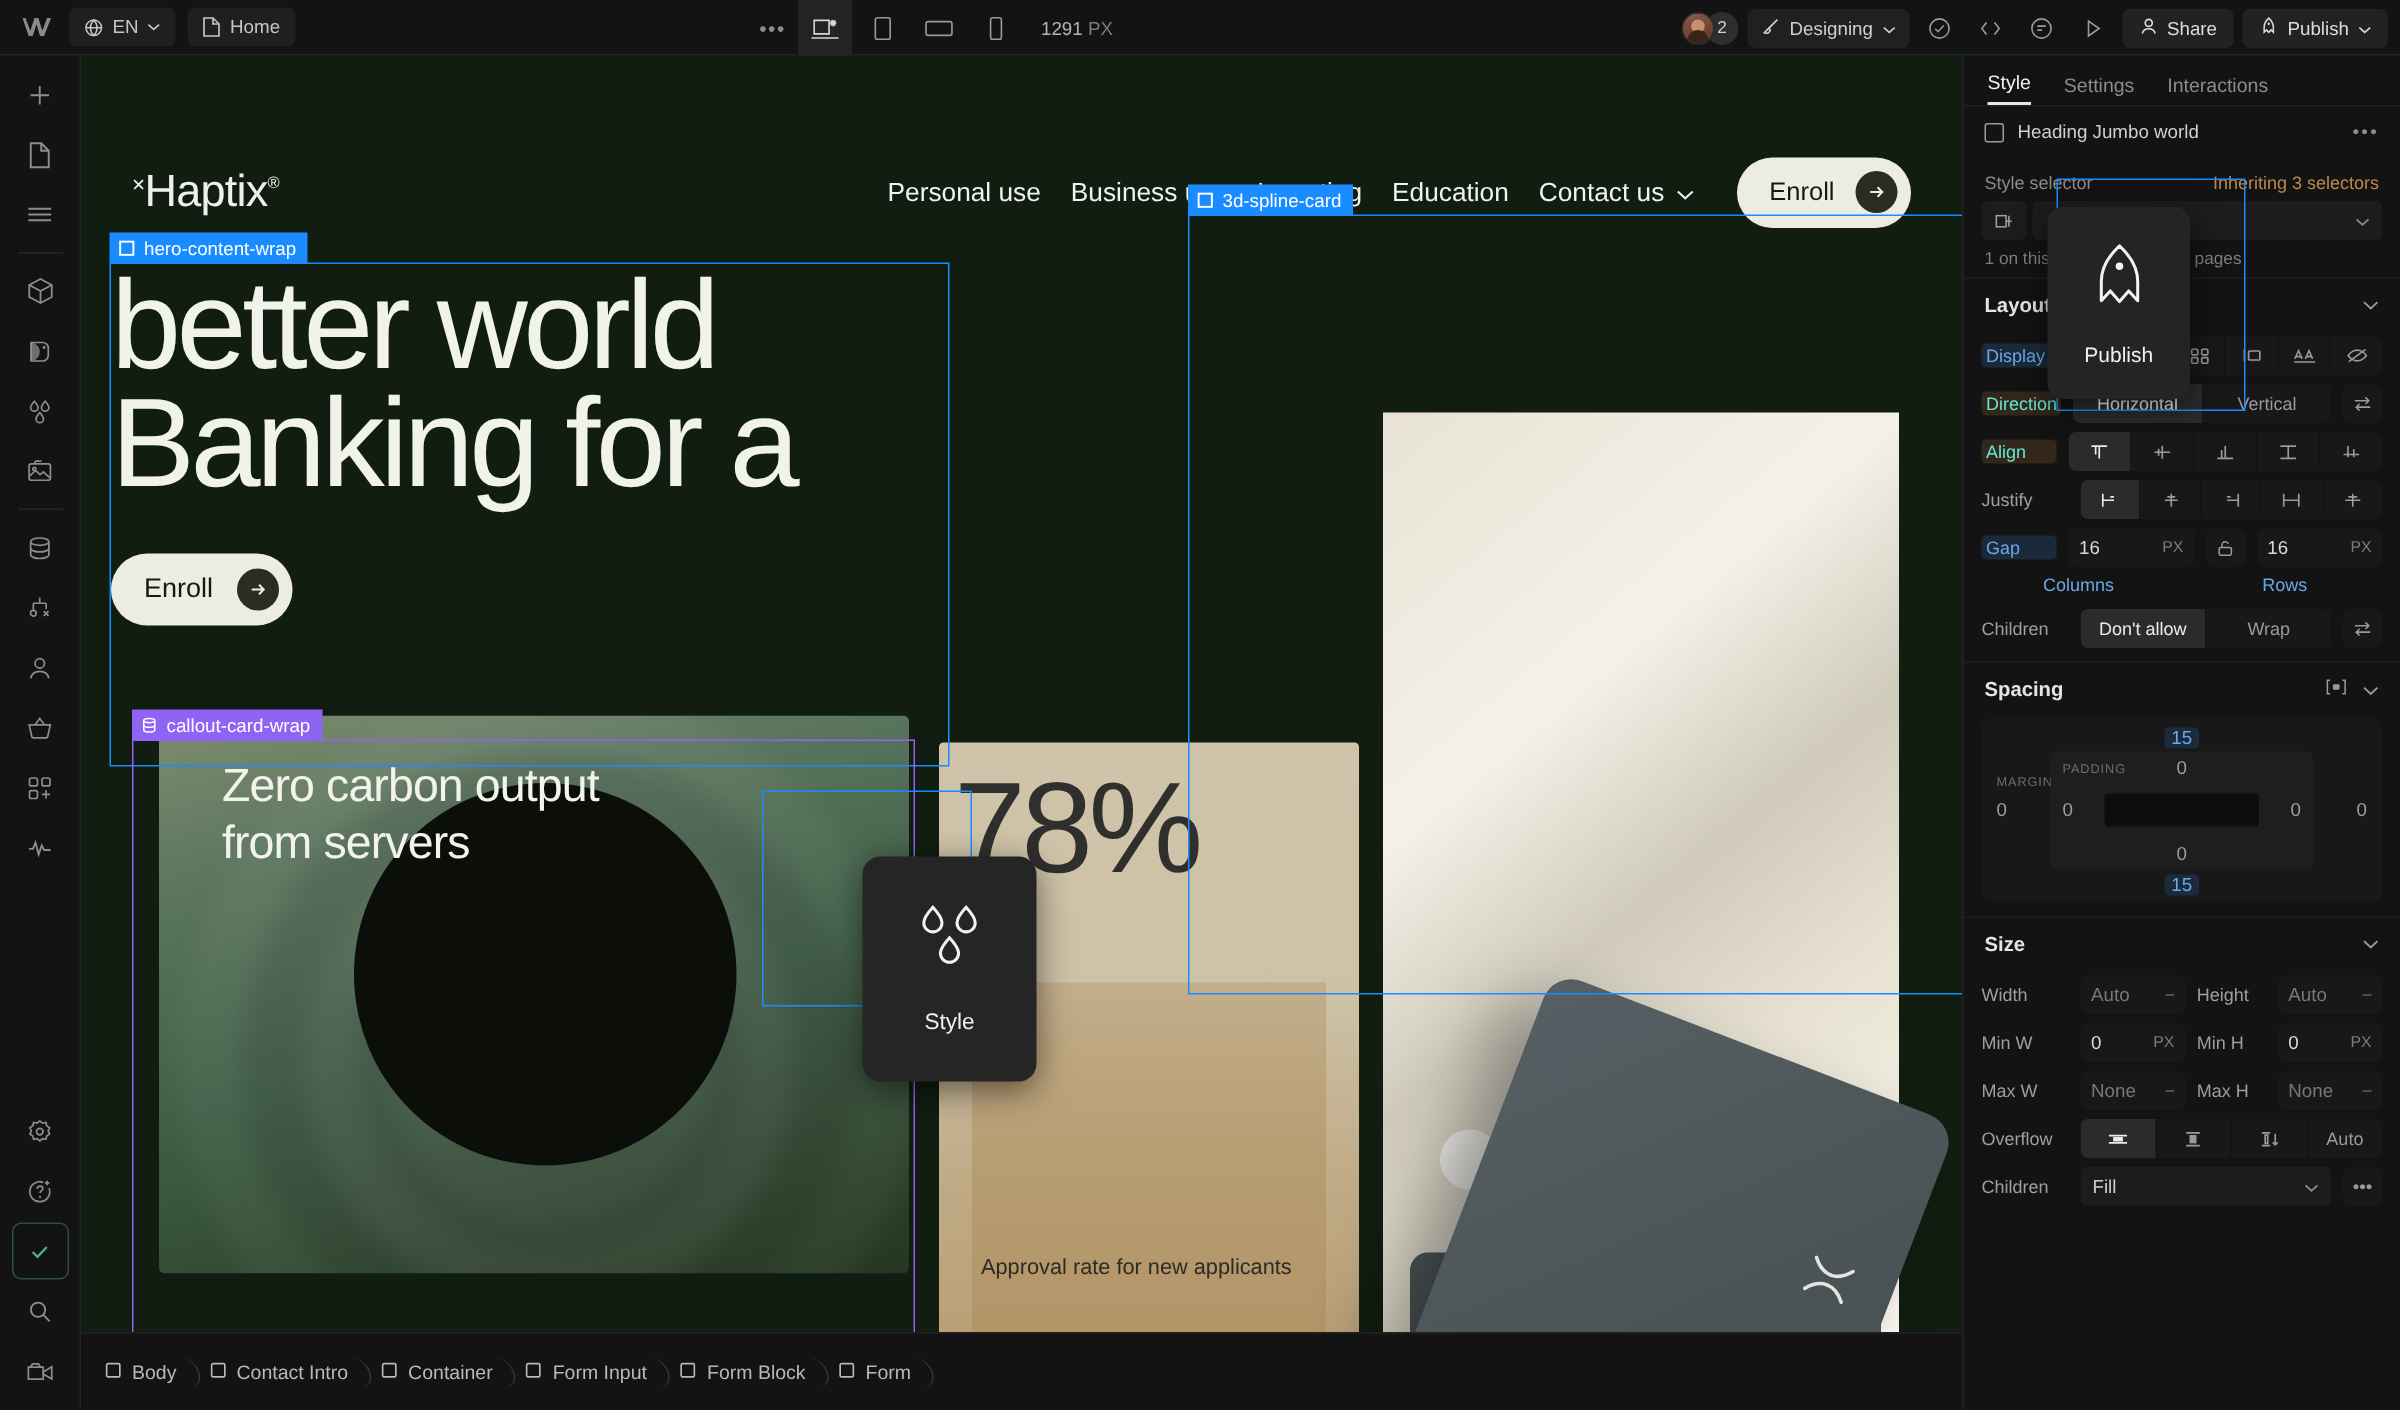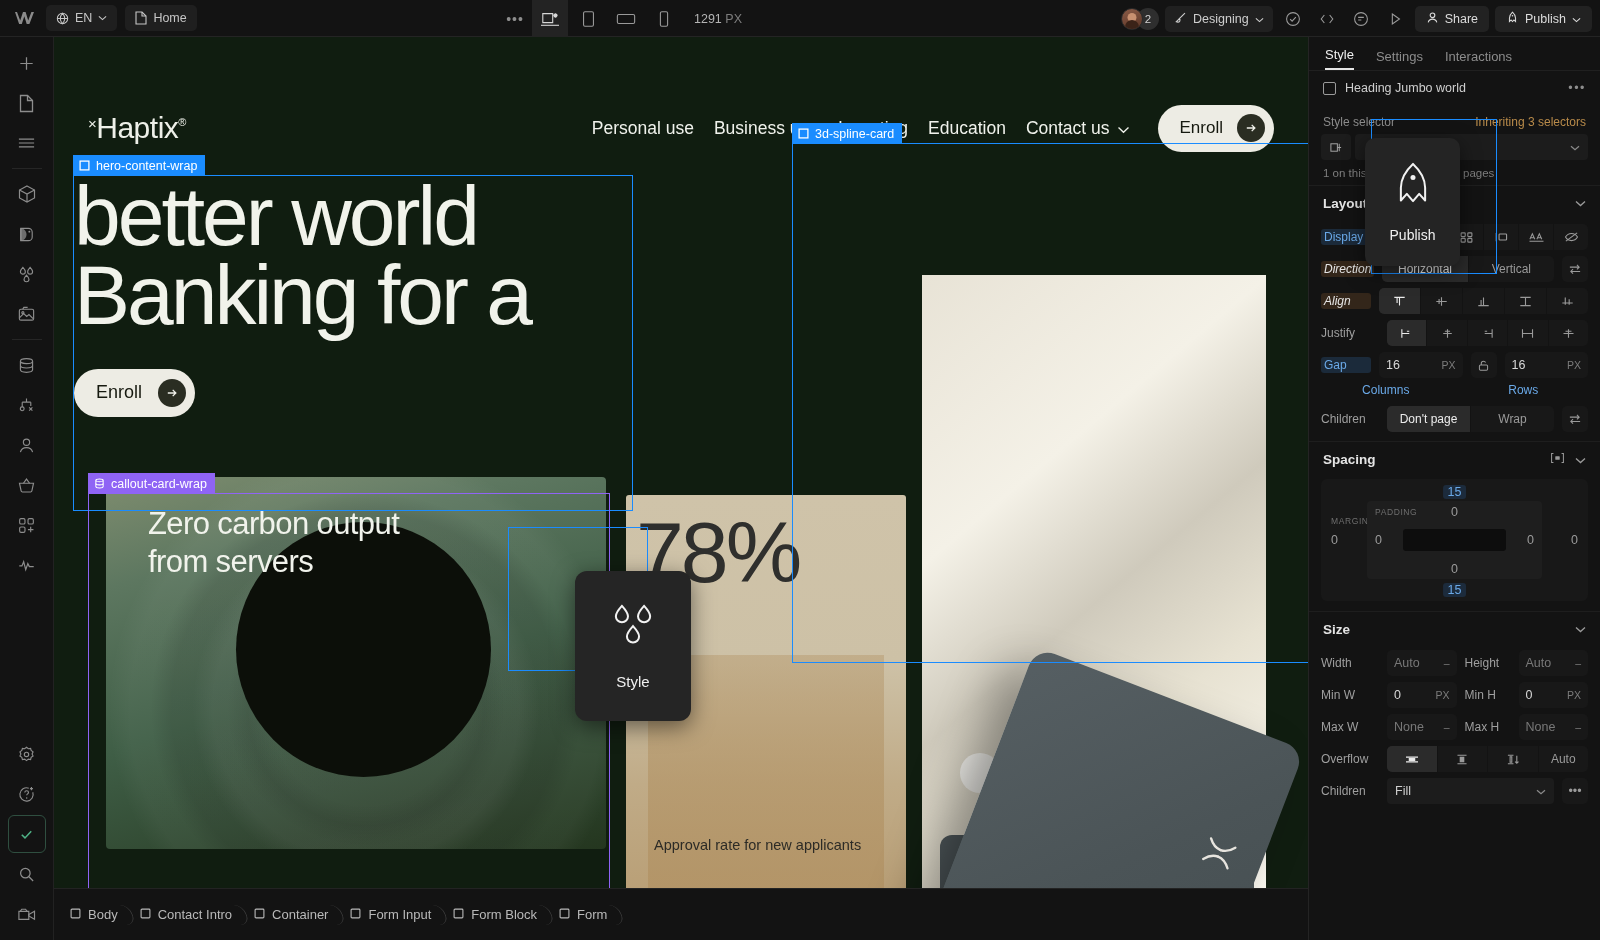--- a/index.html
+++ b/index.html
@@ -289,21 +289,21 @@
 
   .sec-head {
     display:flex; align-items:center; height:36px; padding:0 14px;
     color:#e4e4e4; font-size:13.5px; font-weight:bold; border-top:1px solid #1e1e1e;
     margin-top:6px;
   }
   .sec-head .tools { margin-left:auto; display:flex; align-items:center; gap:10px; color:#9a9a9a;}
   .prow { display:flex; align-items:center; padding:3px 12px; gap:8px; min-height:28px;}
   .plabel { width:58px; flex:none; font-size:12px; color:#9f9f9f; }
   .plabel.blue { color:#6aa9e8; background:#1b2a3a; border-radius:3px; padding:1px 3px; width:auto; min-width:50px;}
-  .plabel.orange { color:#e5e5e5; background:#33261a; border-radius:3px; padding:1px 3px; width:auto; min-width:50px;font-style:italic;}
+  .plabel.orange { color:#5eead4; background:#33261a; border-radius:3px; padding:1px 3px; width:auto; min-width:50px;}
   .seg { display:flex; background:#181818; border-radius:5px; overflow:hidden; flex:1; }
   .seg > div {
     flex:1; height:26px; display:flex; align-items:center; justify-content:center;
     color:#9a9a9a; font-size:12px; border-right:1px solid #131313;
   }
   .seg > div:last-child { border-right:0; }
   .seg > div.on { background:#2b2b2b; color:#ececec; }
   .mini-btn { width:26px; height:26px; border-radius:5px; background:#181818; display:flex; align-items:center; justify-content:center; color:#9a9a9a; flex:none;}
   .num-field {
     flex:1; height:26px; border-radius:5px; background:#181818;
@@ -959,21 +959,21 @@
     </div>
   </div>
   <div class="sublabels">
     <span>Columns</span>
     <span>Rows</span>
   </div>
 
   <div class="prow">
     <span class="plabel">Children</span>
     <div class="seg">
-      <div class="on">Don't page</div>
+      <div class="on">Don't allow</div>
       <div>Wrap</div>
     </div>
     <div class="mini-btn">
       <svg width="14" height="12" viewBox="0 0 15 12" fill="none" stroke="currentColor" stroke-width="1.1">
           <path d="M2 4h10M9.6 1.6 12 4 9.6 6.4"></path>
           <path d="M13 8.6H3M5.4 6.2 3 8.6l2.4 2.4"></path>
         </svg>
     </div>
   </div>
 

